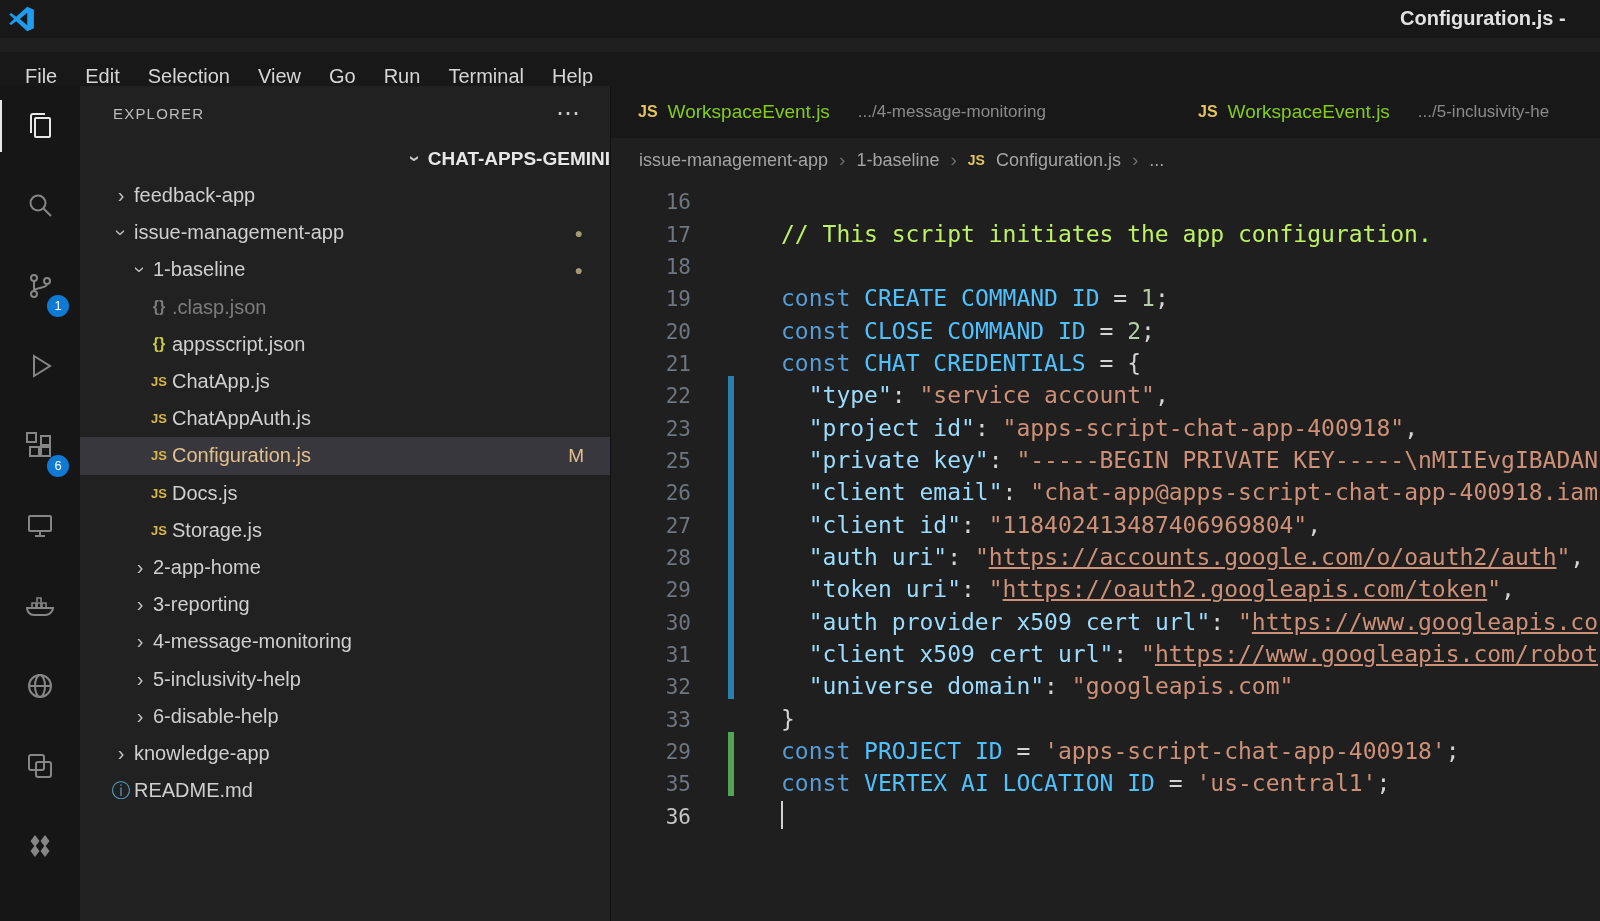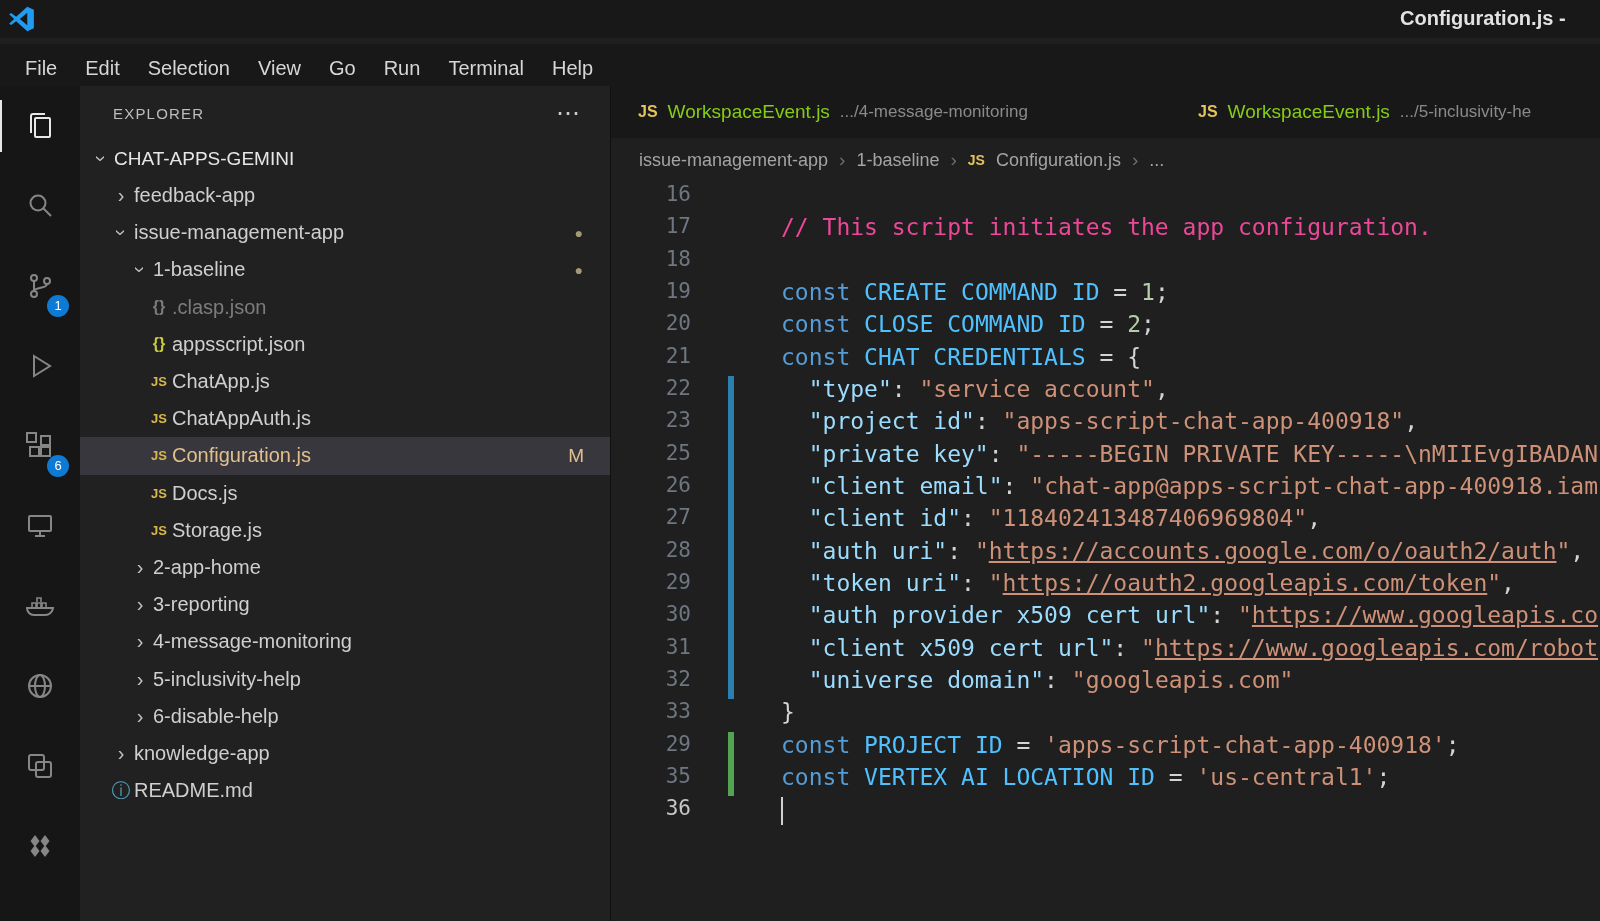--- a/index.html
+++ b/index.html
@@ -5,40 +5,40 @@
   * { margin:0; padding:0; box-sizing:border-box; }
   html,body { width:1600px; height:921px; overflow:hidden; background:#1f1f1f;
     font-family:"Liberation Sans", sans-serif; }
   .app { position:relative; width:1600px; height:921px; background:#1f1f1f; color:#cccccc; }
 
   
   .titlebar { position:absolute; top:0; left:0; right:0; height:38px; background:#181818; }
   .vscode-logo { position:absolute; top:5px; left:8px; }
   .window-title { position:absolute; top:7px; left:1400px; font-size:20px; font-weight:700;
     color:#e2e2e2; white-space:nowrap; }
-  .menubar { position:absolute; top:44px; left:0; right:0; height:48px; background:#181818;
+  .menubar { position:absolute; top:52px; left:0; right:0; height:48px; background:#181818;
     display:flex; align-items:center; padding-left:11px; }
   .menu-item { padding:0 14px; font-size:20px; color:#d6d6d6; height:36px; line-height:36px; border-radius:5px; }
 
   
   .activitybar { position:absolute; top:86px; left:0; width:80px; bottom:0; background:#161616; }
   .ab-item { position:relative; height:80px; display:flex; align-items:center; justify-content:center; color:#868686; }
   .ab-item.active { color:#e7e7e7; }
   .ab-item.active::before { content:""; position:absolute; left:0; top:14px; bottom:14px; width:2px; background:#e7e7e7; }
   .ab-icon svg { display:block; }
   .ab-badge { position:absolute; right:11px; bottom:9px; min-width:22px; height:22px; padding:0 4px;
     background:#0e7ad3; color:#fff; border-radius:11px; font-size:13px; line-height:22px; text-align:center; }
 
   
   .sidebar { position:absolute; top:86px; left:80px; width:530px; bottom:0; background:#212121; overflow:hidden; }
   .sb-header { height:54px; display:flex; align-items:center; padding:0 30px 0 33px; }
   .sb-title { font-size:15px; letter-spacing:1.2px; color:#bdbdbd; }
   .sb-more { margin-left:auto; font-size:24px; color:#cccccc; line-height:20px; }
-  .tree-root-row { height:37px; display:flex; align-items:center; padding-left:8px; font-weight:400;
-    font-size:19px; color:#e7e7e7; }
+  .tree-root-row { height:37px; display:flex; align-items:center; padding-left:8px; font-weight:700;
+    font-size:19px; color:#e7e7e7;justify-content:flex-end; }
   .tree-row { height:37.2px; display:flex; align-items:center; font-size:20px; color:#cfcfcf; cursor:default; }
   .tree-row.selected { background:#37373d; }
   .tree-row.dimmed .tree-label, .tree-row.dimmed .file-ico { color:#8c8c8c; opacity:.85; }
   .tree-row.modified .tree-label { color:#e2c08d; }
   .twisty { width:26px; flex:none; font-size:20px; color:#c5c5c5; text-align:center; }
   .twisty.expanded { transform:rotate(90deg); }
   .file-ico { width:26px; flex:none; display:inline-flex; justify-content:center; font-weight:700; }
   .ico-js { color:#d9b84a; font-size:13px; }
   .ico-json { color:#cbcb41; font-size:16px; }
   .ico-info { color:#519aba; font-size:19px; font-weight:400; }
@@ -49,43 +49,43 @@
 
   
   .editor { position:absolute; top:86px; left:610px; right:0; bottom:0; background:#1f1f1f; border-left:1px solid #101010; }
   .tabbar { height:52px; background:#181818; display:flex; align-items:stretch; overflow:hidden; }
   .tab { display:flex; align-items:center; padding:0 18px 0 27px; gap:10px; white-space:nowrap; overflow:hidden; }
   .tab.g1 { width:505px; flex:none; }
   .tab-gap { width:55px; flex:none; }
   .tab.g2 { flex:1; }
   .js-badge { color:#e3c35e; font-weight:700; font-size:16px; flex:none; }
   .tab-label { font-size:19px; color:#84cc16; }
-  .tab-desc { font-size:17px; color:#8a8a8a; margin-left:0; }
+  .tab-desc { font-size:17px; color:#8a8a8a; margin-left:18px; }
 
   .breadcrumbs { height:44px; display:flex; align-items:center; padding-left:28px; gap:11px;
     font-size:18px; color:#a4a4a4; background:#1f1f1f; }
   .crumb { white-space:nowrap; }
   .crumb-sep { color:#6e6e6e; font-size:19px; }
   .crumb-ico { font-size:14px; font-weight:700; color:#e3c35e; }
 
   .code-area { position:absolute; top:96px; left:0; right:0; bottom:0; overflow:hidden;
     font-family:"DejaVu Sans Mono", monospace; font-size:23px; }
-  .code-line { display:flex; height:32.33px; align-items:flex-start; white-space:pre;gap:25px; }
+  .code-line { display:flex; height:32.33px; align-items:flex-end; white-space:pre;gap:25px; }
   .ln { width:80px; flex:none; text-align:right; color:#6e7681; font-size:21px; }
   .gut { width:6px; flex:none; margin:0 14px 0 12px; align-self:stretch; }
   .gut.mod { background:#2a7fae; }
   .gut.add { background:#52a352; }
   .code-text { flex:1; overflow:hidden; white-space:pre; color:#d4d4d4; padding-left:8px; }
   .tok-kw { color:#569cd6; }
   .tok-var { color:#4fc1ff; }
   .tok-op, .tok-pun { color:#d4d4d4; }
   .tok-num { color:#b5cea8; }
   .tok-str { color:#ce9178; }
   .tok-key { color:#9cdcfe; }
-  .tok-cm { color:#ec4899; }
+  .tok-cm { color:#bef264; }
   .tok-link { color:#ce9178; text-decoration:underline; }
   .cursor { display:inline-block; width:2px; height:28px; background:#d0d0d0; vertical-align:middle; }
 </style>
 </head>
 <body>
 
 <div class="app">
 
   <div class="titlebar">
     <span class="vscode-logo">

